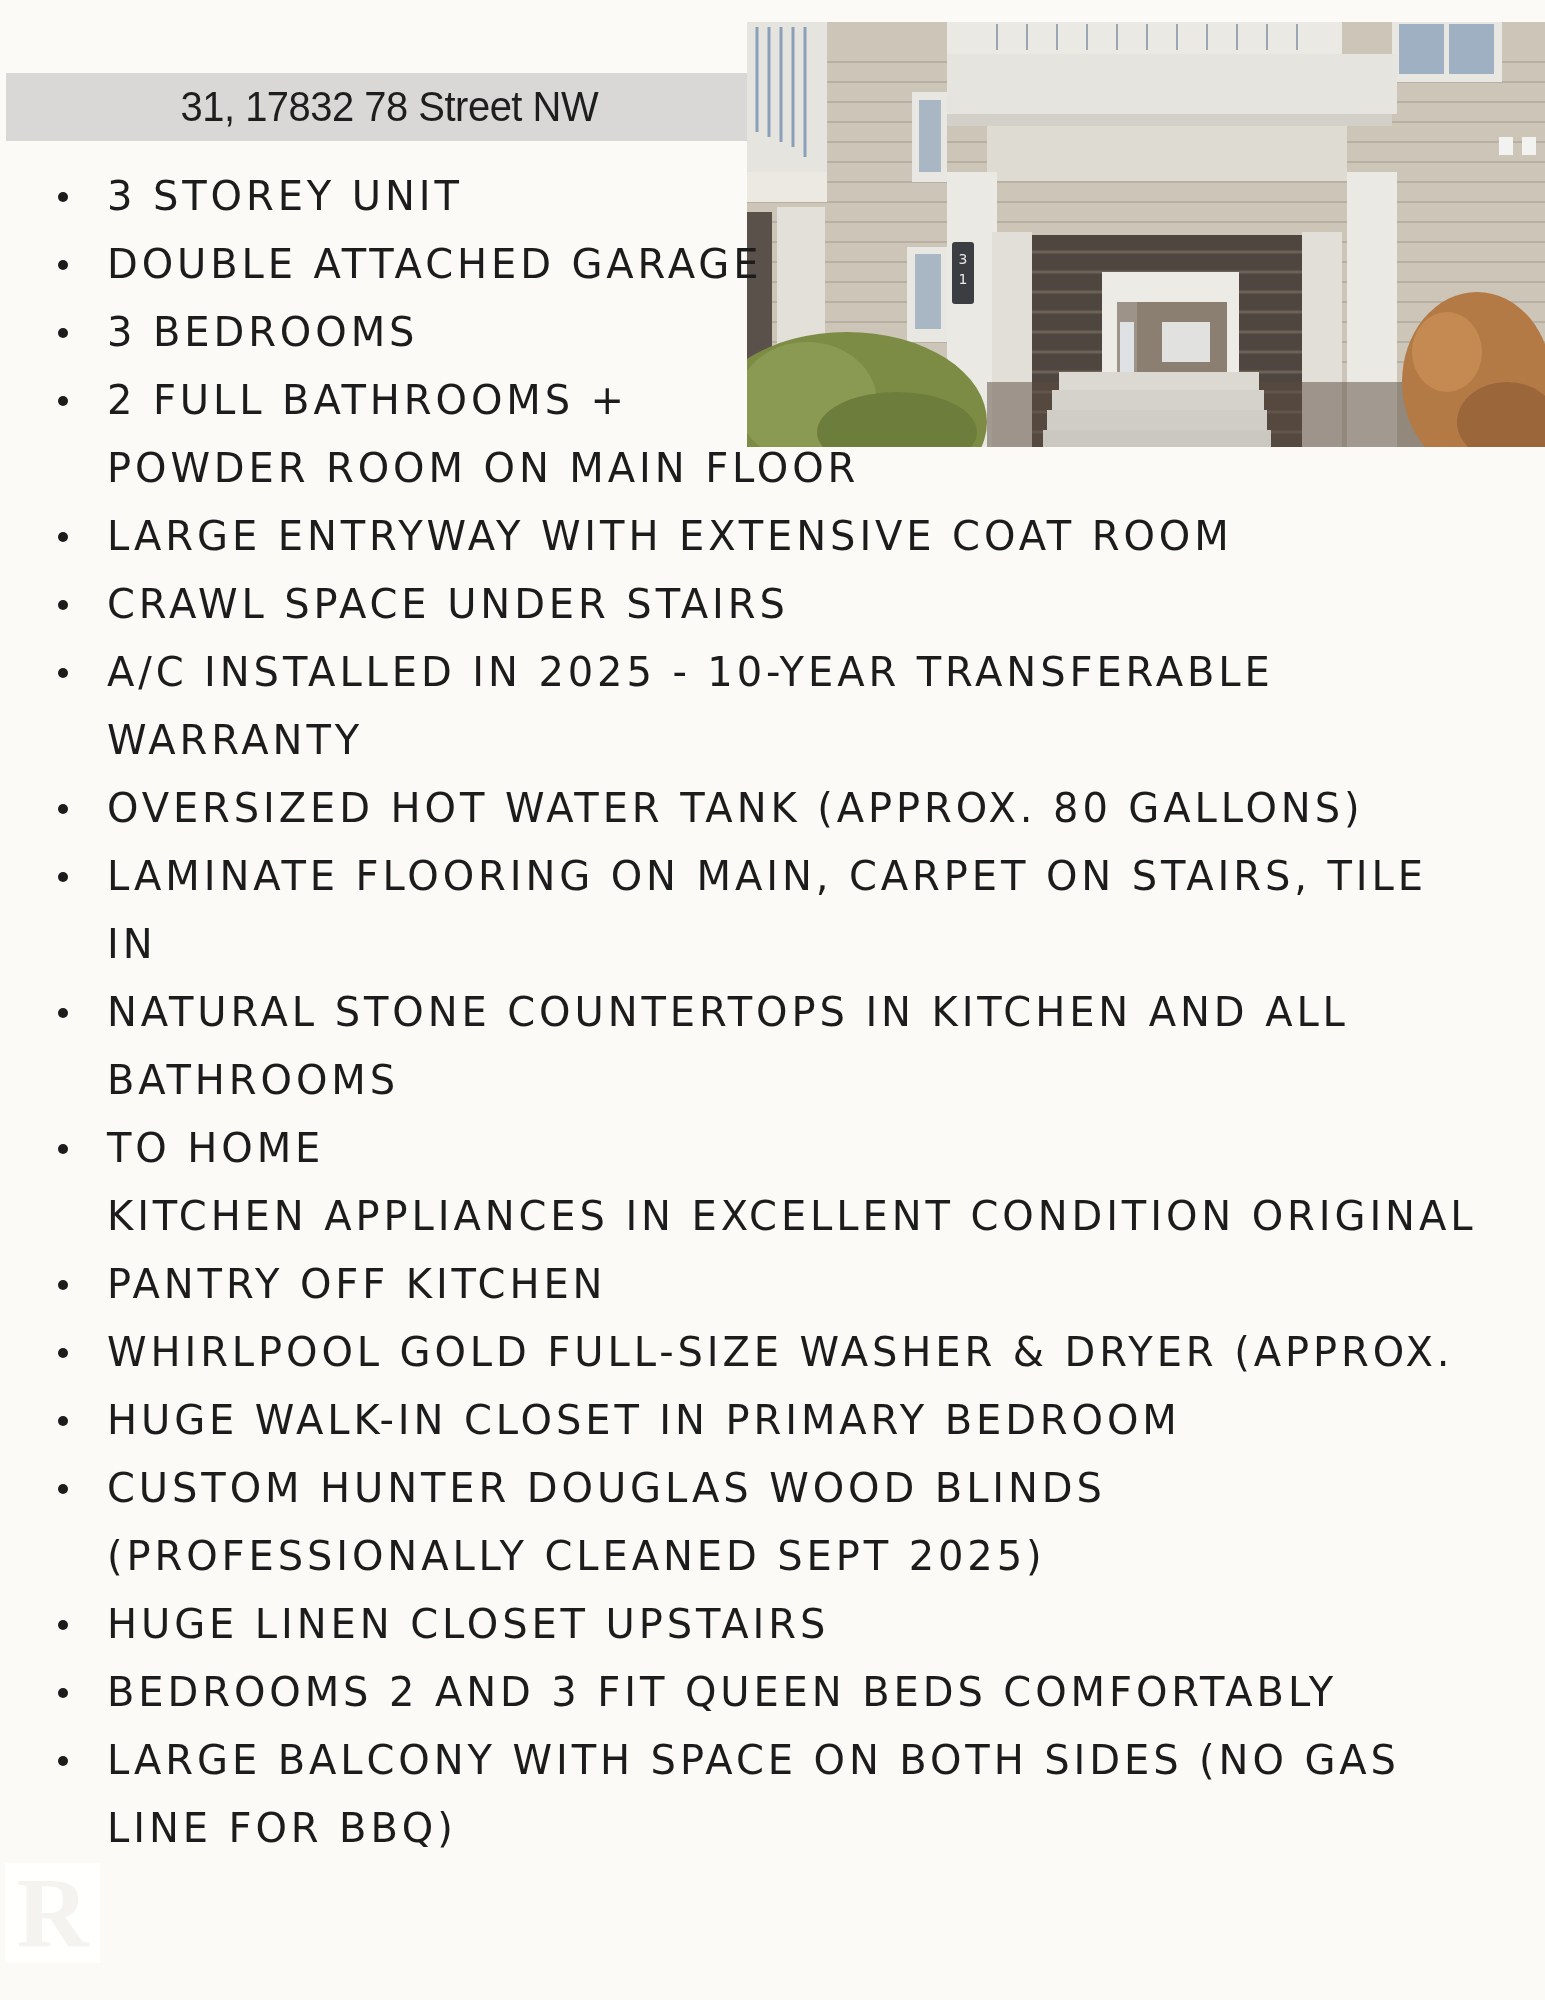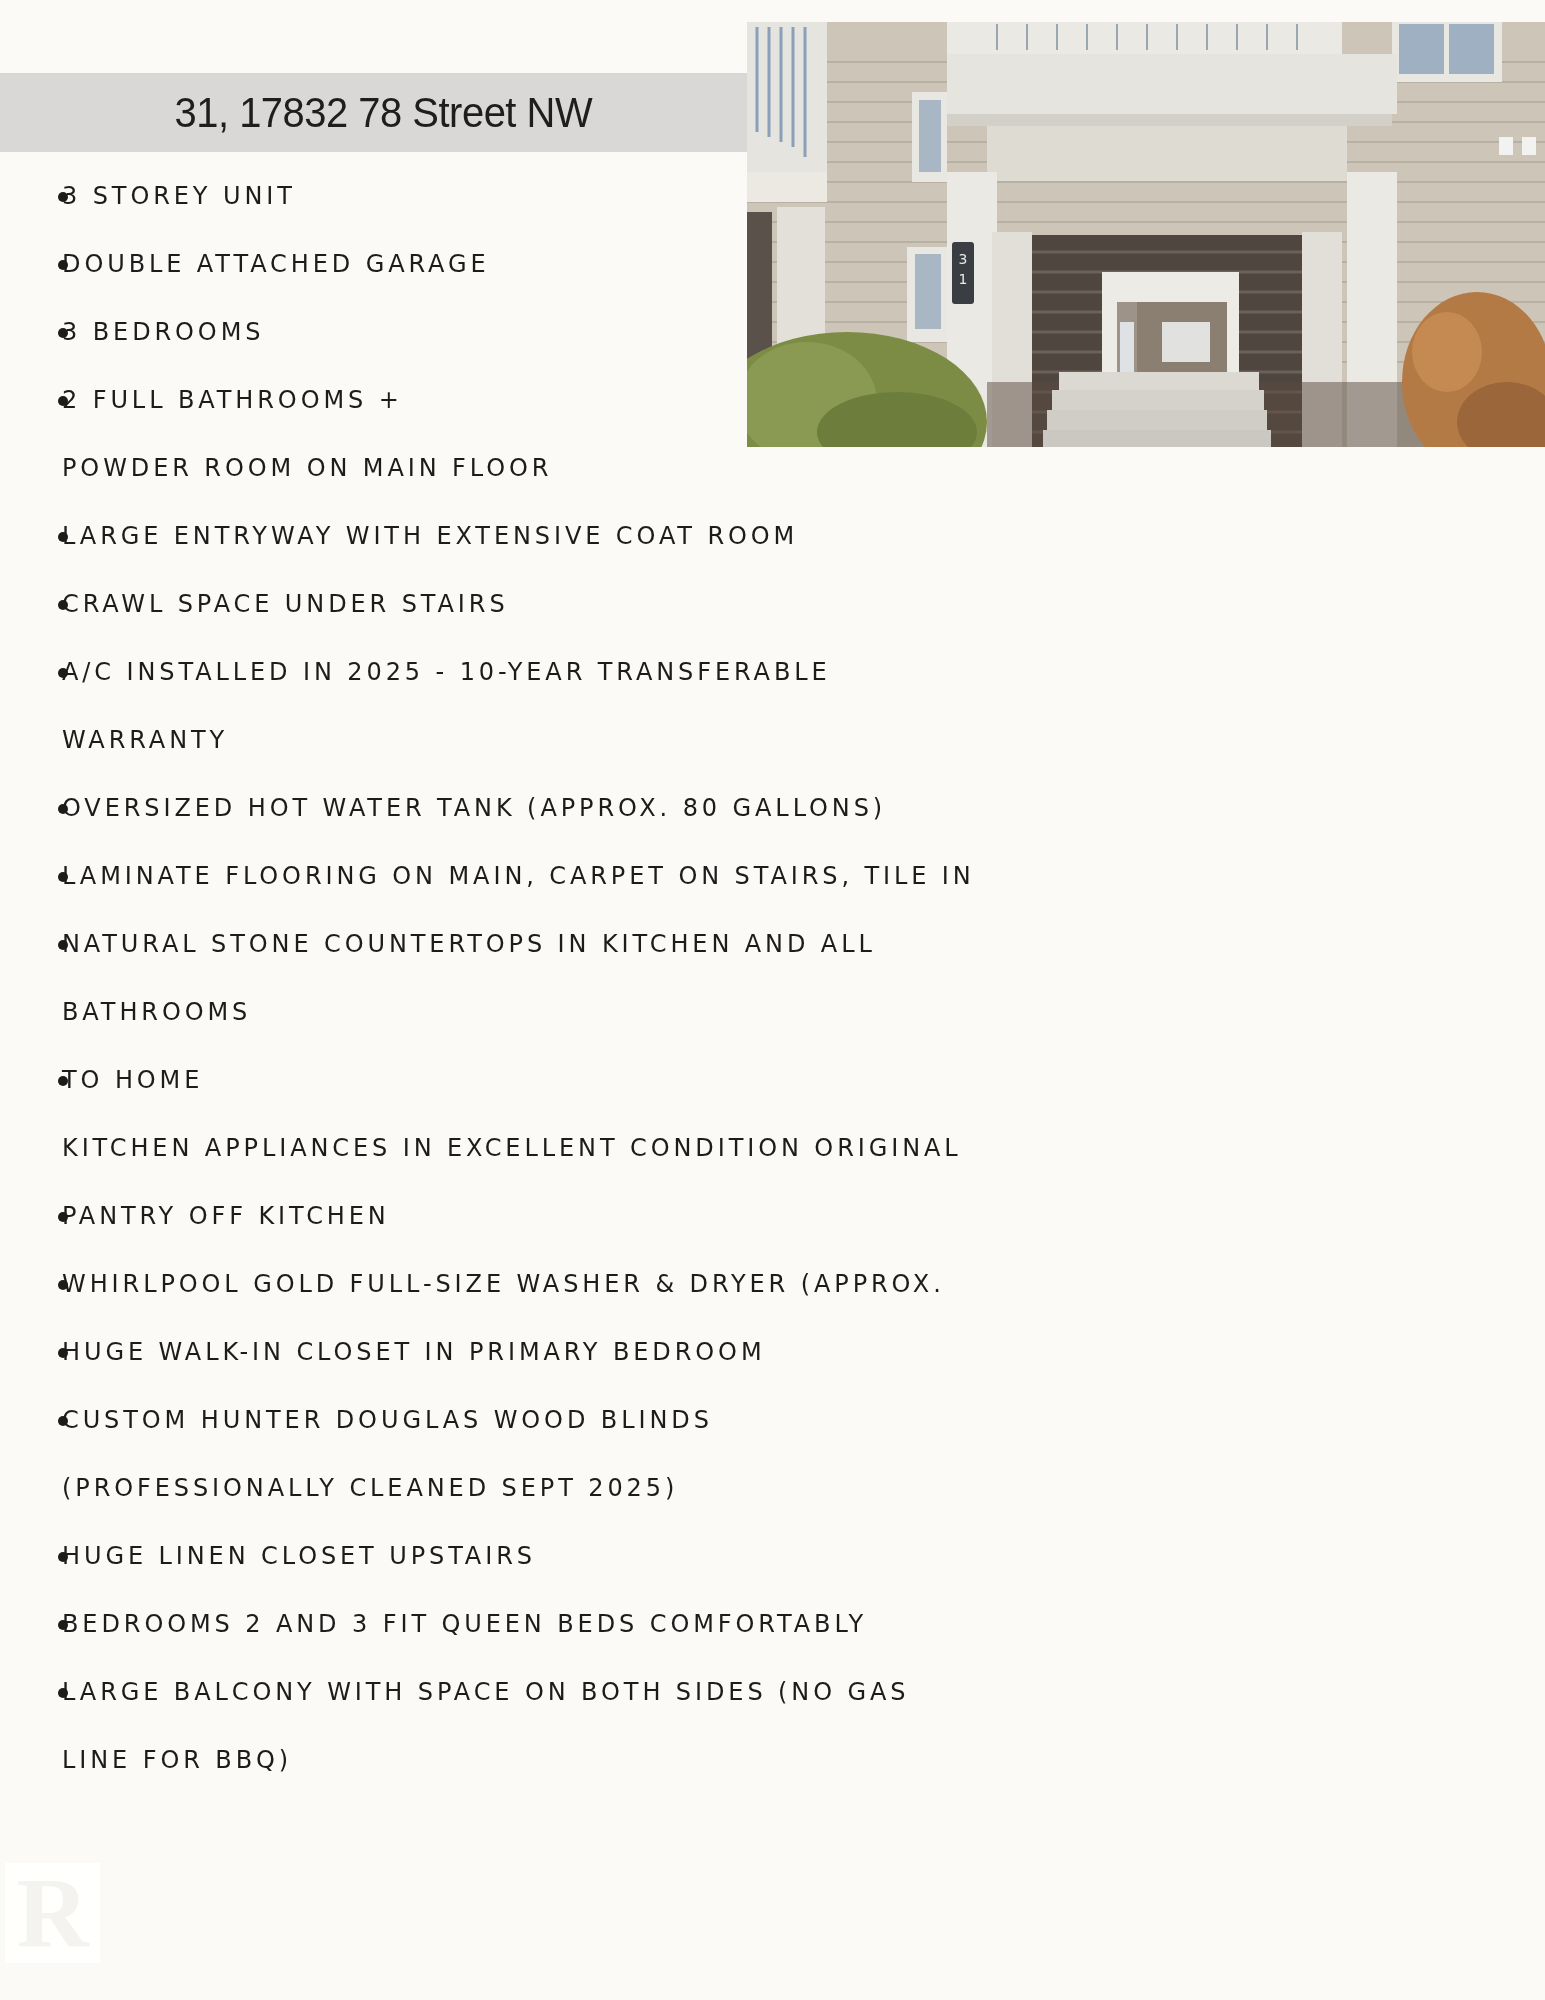--- a/index.html
+++ b/index.html
@@ -3,40 +3,40 @@
   <meta charset="utf-8">
   <style>
     html, body { margin: 0; padding: 0; }
     body {
       width: 1545px; height: 2000px; position: relative; overflow: hidden;
       background: #fbfaf6;
       font-family: "DejaVu Sans", sans-serif;
       color: #1c1c1c;
     }
     .title-bar {
-      position: absolute; left: 0; top: 73px; width: 747px; height: 79px;
+      position: absolute; left: 6px; top: 73px; width: 747px; height: 68px;
       background: #d9d8d6;
       display: flex; align-items: center; justify-content: center;
     }
     .title-bar .title {
       font-family: "Liberation Sans", sans-serif;
       font-size: 42px; letter-spacing: -0.5px; color: #1e1e1e;
       transform: scaleX(0.95); padding-left: 20px;
     }
     .photo {
       position: absolute; left: 747px; top: 22px; width: 798px; height: 425px;
       overflow: hidden; background: #d8d3c8;
     }
     .features {
       position: absolute; left: 0; top: 162px; margin: 0; padding: 0;
       list-style: none; width: 1480px;
     }
     .features li {
-      position: relative; padding-left: 62px;
-      font-size: 24px; line-height: 68px; letter-spacing: 3.9px;
+      position: relative; padding-left: 107px;
+      font-size: 40px; line-height: 68px; letter-spacing: 3.9px;
       text-transform: uppercase; white-space: normal; color: #1c1c1c;
     }
     .features li .bullet {
       position: absolute; left: 58px; top: 30px; width: 10px; height: 10px;
       border-radius: 50%; background: #1c1c1c;
     }
     .features li .line { display: block; }
     .watermark {
       position: absolute; left: 5px; top: 1863px; width: 95px; height: 100px;
       background: rgba(255,255,255,0.85);

